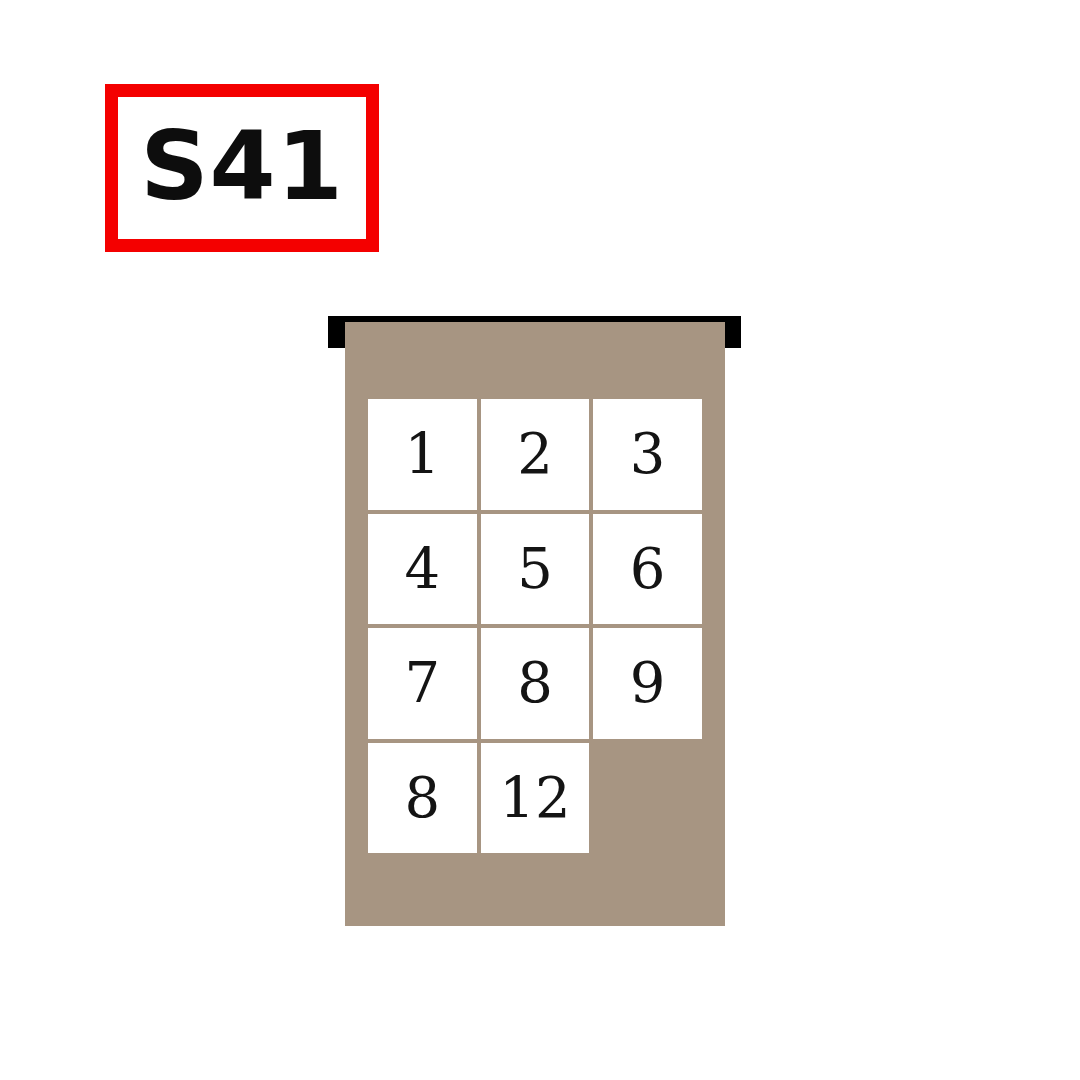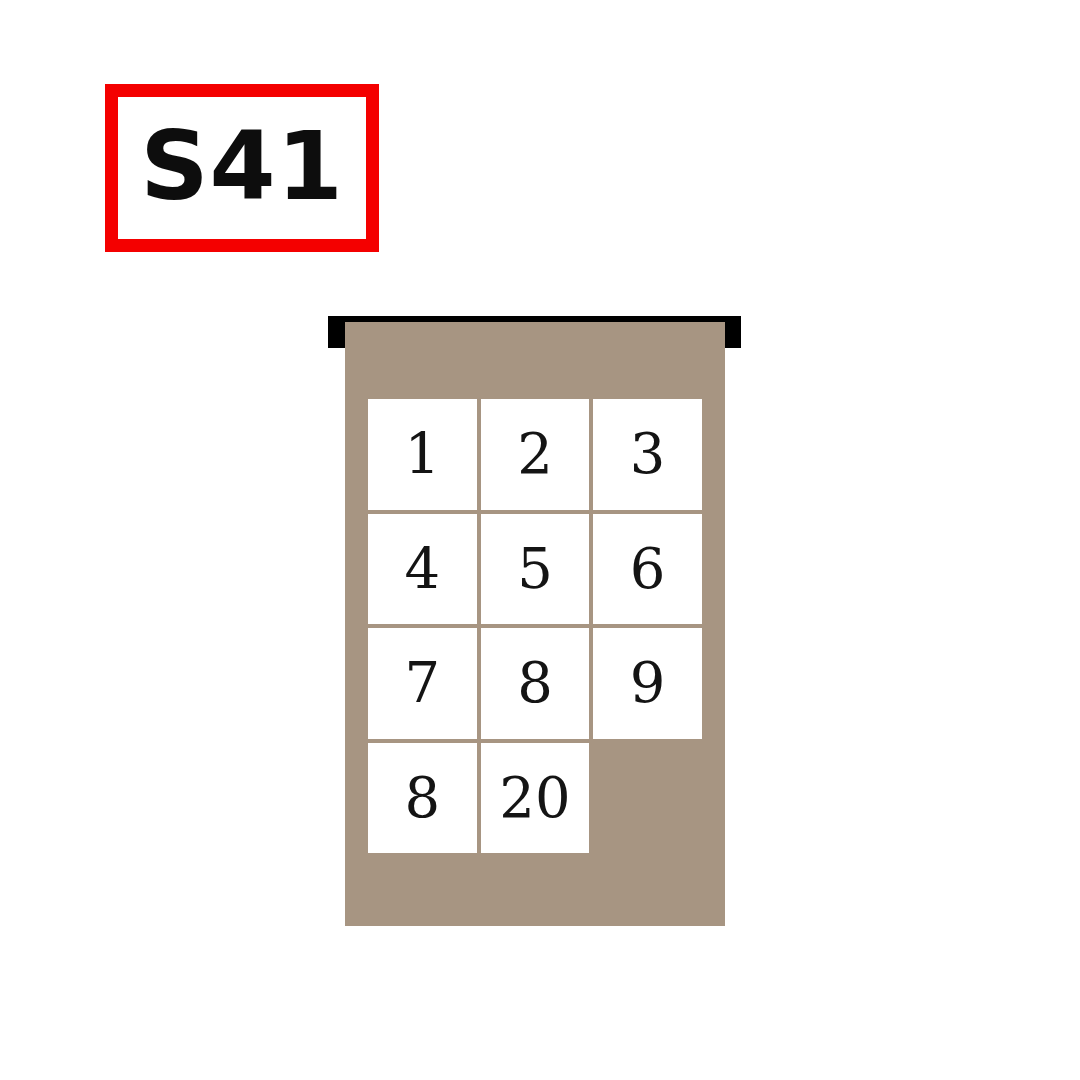--- a/index.html
+++ b/index.html
@@ -101,17 +101,17 @@
       <div class="cell">1</div>
       <div class="cell">2</div>
       <div class="cell">3</div>
       <div class="cell">4</div>
       <div class="cell">5</div>
       <div class="cell">6</div>
       <div class="cell">7</div>
       <div class="cell">8</div>
       <div class="cell">9</div>
       <div class="cell">8</div>
-      <div class="cell">20</div>
+      <div class="cell">12</div>
     </div>
   </div>
 
 </div>
 
 </body></html>

